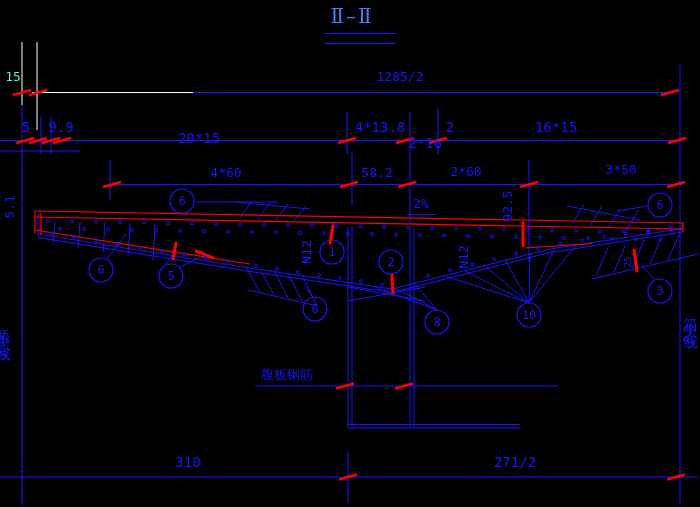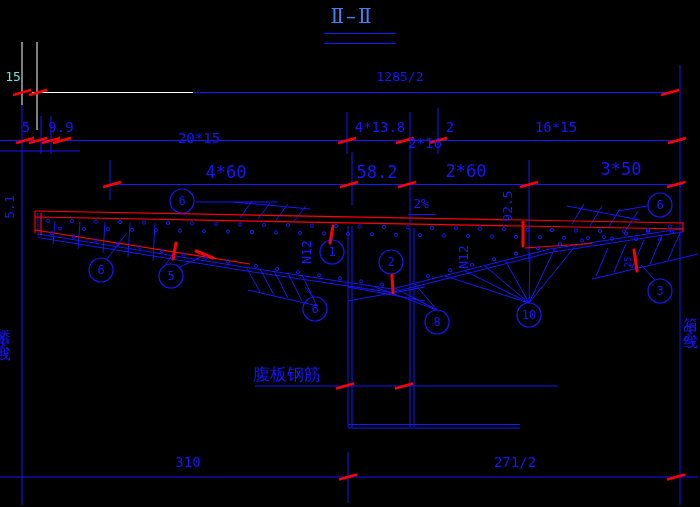--- a/index.html
+++ b/index.html
@@ -3,21 +3,21 @@
 <meta charset="utf-8">
 <style>
   html,body{margin:0;padding:0;background:#000;}
   .stage{position:relative;width:700px;height:507px;background:#000;overflow:hidden;
          font-family:"DejaVu Sans Mono",monospace;}
   svg{position:absolute;left:0;top:0;}
   .lbl{position:absolute;transform:translate(-50%,-50%);color:#1616ff;
        font:14px "DejaVu Sans Mono",monospace;white-space:nowrap;line-height:1;}
   .sm{font-size:13px;}
   .xs{font-size:9px;}
-  .big{font-size:17px;}
+  .big{font-size:13px;}
   .rot{transform:translate(-50%,-50%) rotate(-90deg);}
   .white{color:#5eead4;padding-left:10px;}
   .title{position:absolute;transform:translate(-50%,-50%);color:#3b82f6;
          font:20px "DejaVu Serif",serif;letter-spacing:2px;white-space:nowrap;}
   .vtext{position:absolute;color:#1616ff;writing-mode:vertical-lr;text-orientation:upright;
          font:14px "DejaVu Sans Mono",monospace;letter-spacing:6px;line-height:1;}
   .num{position:absolute;transform:translate(-50%,-50%);color:#1616ff;
        font:12px "DejaVu Sans Mono",monospace;line-height:1;}
 </style>
 </head>

